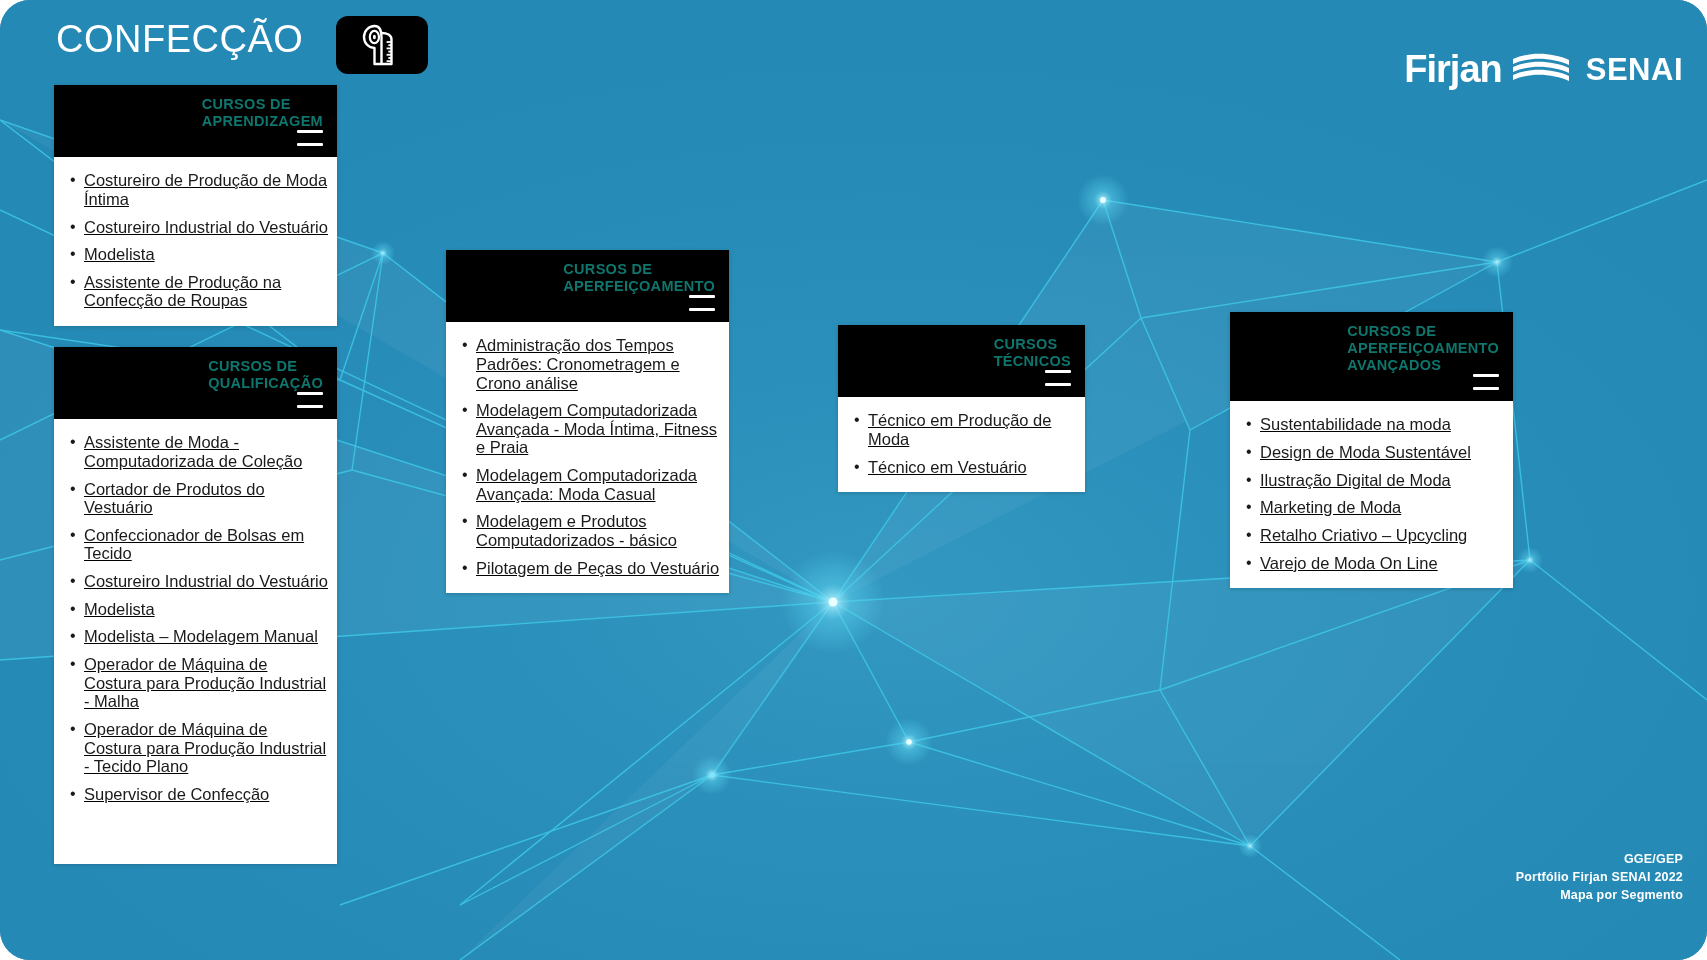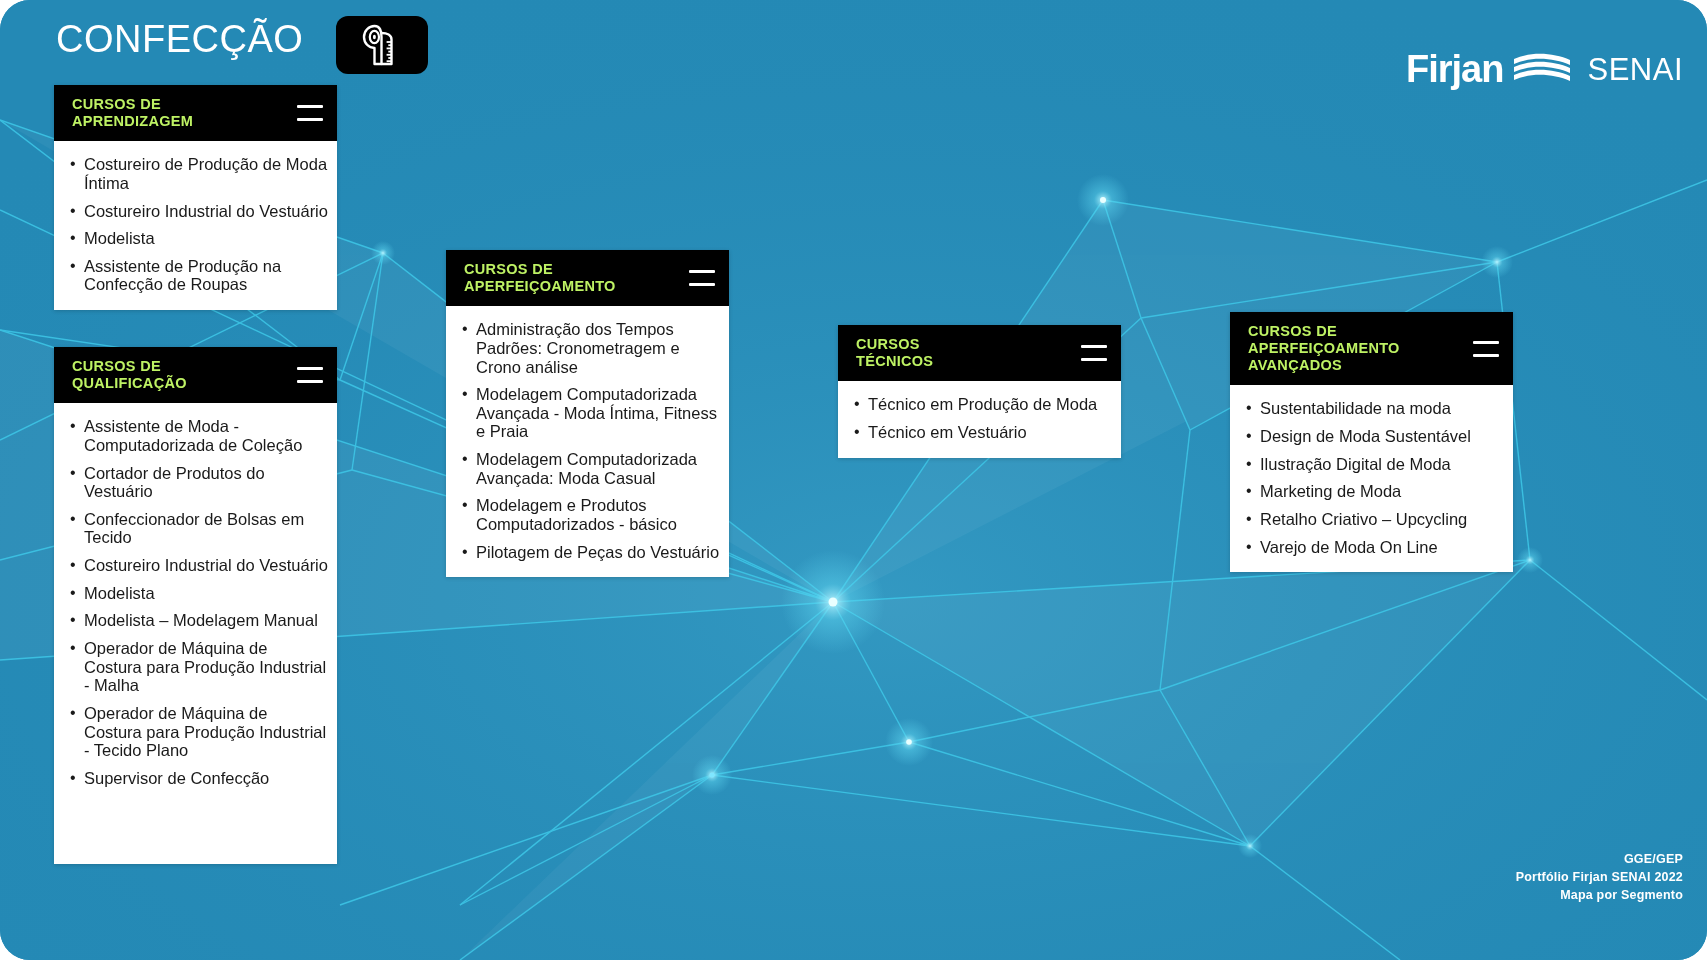--- a/index.html
+++ b/index.html
@@ -51,78 +51,79 @@
   #brand .firjan {
     font-size: 38px;
     font-weight: bold;
     color: #ffffff;
     letter-spacing: -1px;
     line-height: 1;
   }
   #brand .waves { margin: 0 8px 0 2px; display: block; }
   #brand .senai {
     font-size: 31px;
-    font-weight: 400;
+    font-weight: 700;
     color: #ffffff;
     letter-spacing: 0.5px;
     line-height: 1;
   }
   
   .card {
     position: absolute;
     background: #ffffff;
     box-shadow: 0 1px 4px rgba(0,0,0,0.18);
   }
   .card-header {
     background: #000000;
-    color: #bef264;
+    color: #0f766e;
     display: flex;
-    align-items: center;
+    align-items: flex-end;
     justify-content: space-between;
     padding: 11px 14px 11px 18px;
     min-height: 48px;
+    flex-direction: column;
   }
   .card-title {
     font-size: 14.5px;
     font-weight: bold;
     line-height: 1.18;
     letter-spacing: 0.3px;
     text-transform: uppercase;
     white-space: pre-line;
   }
   .hamburger {
     flex: 0 0 auto;
     width: 26px; height: 16px;
     display: flex; flex-direction: column; justify-content: space-between;
     margin-left: 10px;
     cursor: pointer;
   }
   .hamburger i { display: block; height: 3px; background: #ffffff; border-radius: 1px; }
-  .card-body { padding: 14px 8px 16px 16px; }
+  .card-body { padding: 14px 8px 16px 16px; text-decoration: underline; }
   .card-body ul { list-style: none; }
   .card-body li {
     position: relative;
     padding-left: 14px;
     font-size: 16.5px;
     line-height: 1.13;
     color: #1a1a1a;
     margin-bottom: 9px;
   }
   .card-body li:last-child { margin-bottom: 0; }
   .card-body li::before {
     content: "\2022";
     position: absolute; left: 0; top: 0;
     font-size: 16px;
     color: #1a1a1a;
   }
   
   #card-aprendizagem { left: 54px; top: 85px;  width: 283px; }
   #card-qualificacao { left: 54px; top: 347px; width: 283px; height: 517px; }
   #card-aperfeicoamento { left: 446px; top: 250px; width: 283px; }
-  #card-tecnicos     { left: 838px; top: 325px; width: 283px; }
+  #card-tecnicos     { left: 838px; top: 325px; width: 247px; }
   #card-avancados    { left: 1230px; top: 312px; width: 283px; }
   #card-qualificacao .card-body { padding-bottom: 10px; }
   
   #footer {
     position: absolute;
     right: 24px; bottom: 56px;
     text-align: right;
     color: #ffffff;
     font-size: 12.5px;
     font-weight: bold;

